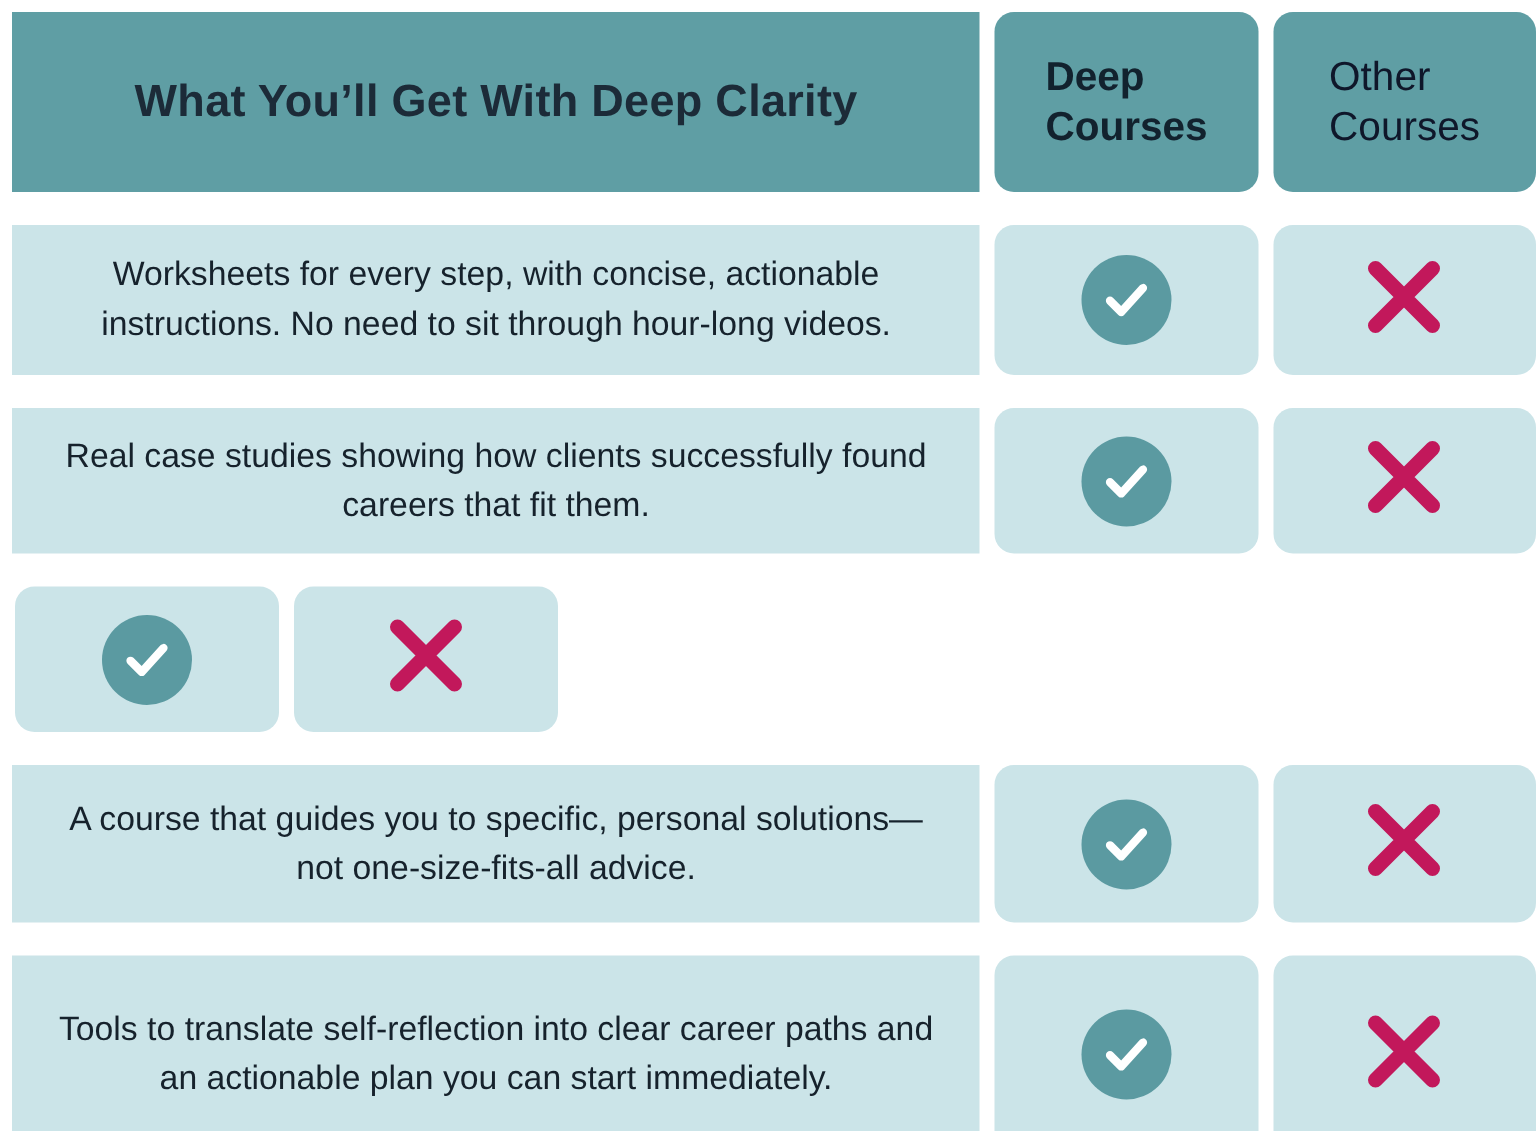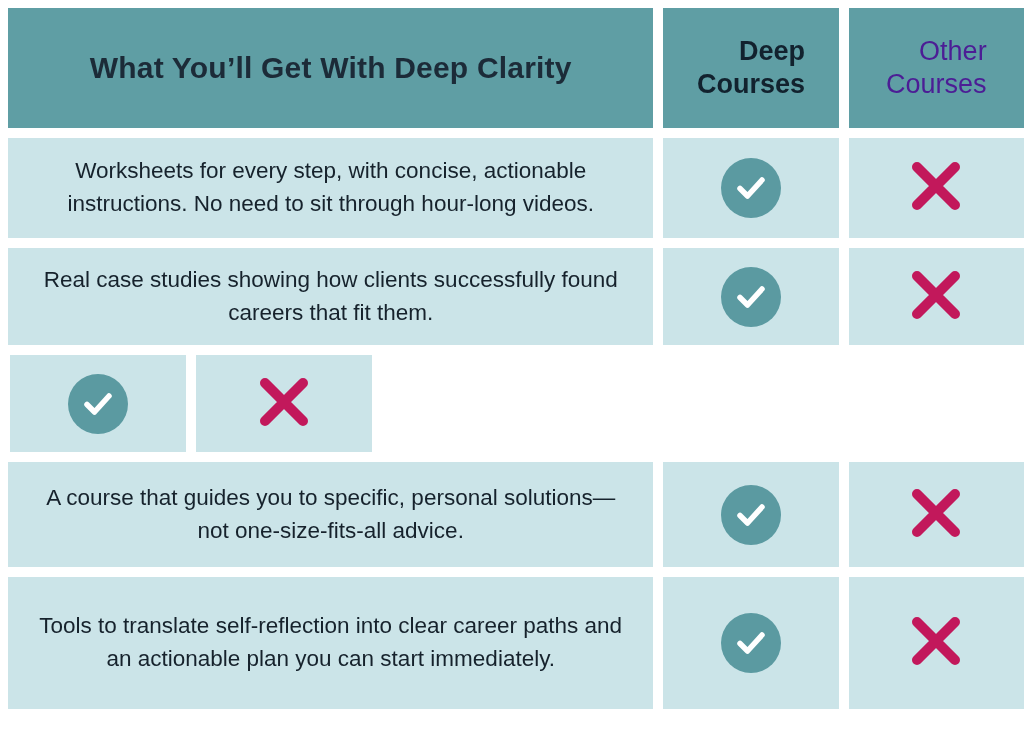--- a/index.html
+++ b/index.html
@@ -13,20 +13,21 @@
     font-family: "Liberation Sans", sans-serif;
     overflow: hidden;
   }
   .table {
     width: 1024px;
     height: 754px;
     display: flex;
     flex-direction: column;
     box-sizing: border-box;
     padding: 8px 0 0 0;
+    gap: 12px;
   }
   .row {
     display: flex;
     align-items: stretch;
     width: 100%;
     box-sizing: border-box;
   }
   .row + .row {
     margin-top: 10px;
   }
@@ -39,21 +40,22 @@
     justify-content: center;
     text-align: center;
   }
   .cell-mark {
     width: 176px;
     margin-left: 10px;
     box-sizing: border-box;
     display: flex;
     align-items: center;
     justify-content: center;
-    text-align: right;
+    text-align: left;
+    border-radius: 13px;
   }
   
   .header-row .cell-feature,
   .header-row .cell-mark {
     background: #5f9ea4;
     height: 120px;
   }
   .header-title {
     color: #1c2b38;
     font-size: 30px;
@@ -62,21 +64,21 @@
   }
   .header-col {
     color: #12222e;
     font-size: 27px;
     font-weight: bold;
     line-height: 1.22;
     padding: 0 8px;
   }
   .header-col.light {
     font-weight: normal;
-    color: #4c1d95;
+    color: #0f172a;
   }
   
   .body-row .cell-feature,
   .body-row .cell-mark {
     background: #cbe4e8;
   }
   .feature-text {
     color: #16222c;
     font-size: 22.5px;
     line-height: 1.45;

